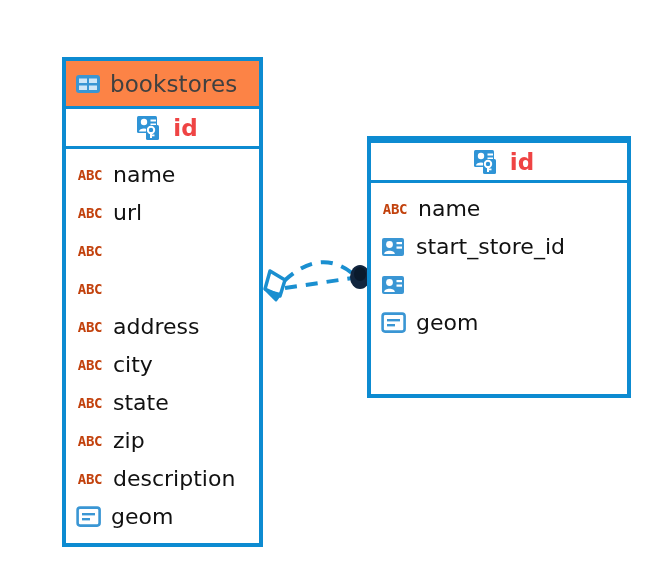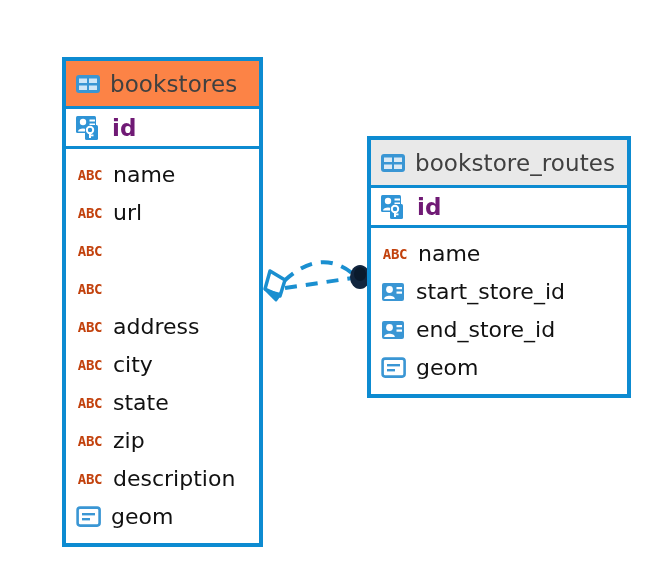--- a/index.html
+++ b/index.html
@@ -45,21 +45,22 @@
     display: flex;
     align-items: center;
     box-sizing: border-box;
     height: 43px;
     padding-left: 9px;
     border-top: 3px solid #0d8bd1;
     border-bottom: 3px solid #0d8bd1;
     background: #ffffff;
     font-size: 23px;
     font-weight: bold;
-    color: #701a75;
+    color: #ef4444;
+    justify-content: center;
   }
 
   .field-list {
     padding: 7px 0 6px 0;
   }
   .field-row {
     display: flex;
     align-items: center;
     height: 38px;
     padding-left: 10px;
@@ -207,32 +208,20 @@
           </svg>
         </span>
         <span class="field-label">geom</span>
       </div>
 
     </div>
   </div>
 
   <div class="entity" style="left:367px; top:136px; width:264px; height:262px;">
 
-    <div class="entity-header grey">
-      <span class="icon">
-        <svg width="26" height="20" viewBox="0 0 26 20">
-          <rect x="1" y="1" width="24" height="18" rx="3" ry="3" fill="#3a96d4"></rect>
-          <rect x="4" y="4.5" width="8" height="4.5" fill="#dceaf5"></rect>
-          <rect x="14" y="4.5" width="8" height="4.5" fill="#dceaf5"></rect>
-          <rect x="4" y="11.5" width="8" height="4.5" fill="#dceaf5"></rect>
-          <rect x="14" y="11.5" width="8" height="4.5" fill="#dceaf5"></rect>
-        </svg>
-      </span>
-      <span>bookstore_routes</span>
-    </div>
 
     <div class="pk-row">
       <span class="icon">
         <svg width="28" height="26" viewBox="0 0 28 26">
           <rect x="1" y="1" width="20" height="17" rx="1.5" fill="#2f94d6"></rect>
           <circle cx="8" cy="7" r="3.2" fill="#ffffff"></circle>
           <path d="M 3 16.5 C 3 12.6 13 12.6 13 16.5 Z" fill="#ffffff"></path>
           <rect x="14.5" y="4.5" width="5.5" height="2" fill="#ffffff"></rect>
           <rect x="14.5" y="8.5" width="5.5" height="2" fill="#ffffff"></rect>
           <rect x="10" y="10" width="13" height="15" rx="1.5" fill="#2f94d6"></rect>
@@ -267,21 +256,20 @@
       <div class="field-row">
         <span class="icon">
           <svg width="26" height="22" viewBox="0 0 26 22">
             <rect x="1" y="2" width="22" height="18" rx="2" fill="#3a96d4"></rect>
             <circle cx="8.5" cy="8.5" r="3.4" fill="#ffffff"></circle>
             <path d="M 3.2 18 C 3.2 13.6 13.8 13.6 13.8 18 Z" fill="#ffffff"></path>
             <rect x="15.5" y="6" width="5.5" height="2.2" fill="#ffffff"></rect>
             <rect x="15.5" y="10.5" width="5.5" height="2.2" fill="#ffffff"></rect>
           </svg>
         </span>
-        <span class="field-label">end_store_id</span>
       </div>
 
       <div class="field-row">
         <span class="icon">
           <svg width="26" height="22" viewBox="0 0 26 22">
             <rect x="1.6" y="1.6" width="22" height="18" rx="2.5" fill="#ffffff" stroke="#3a96d4" stroke-width="2.6"></rect>
             <rect x="6" y="7" width="13" height="2.4" fill="#3a96d4"></rect>
             <rect x="6" y="12" width="8" height="2.4" fill="#3a96d4"></rect>
           </svg>
         </span>

